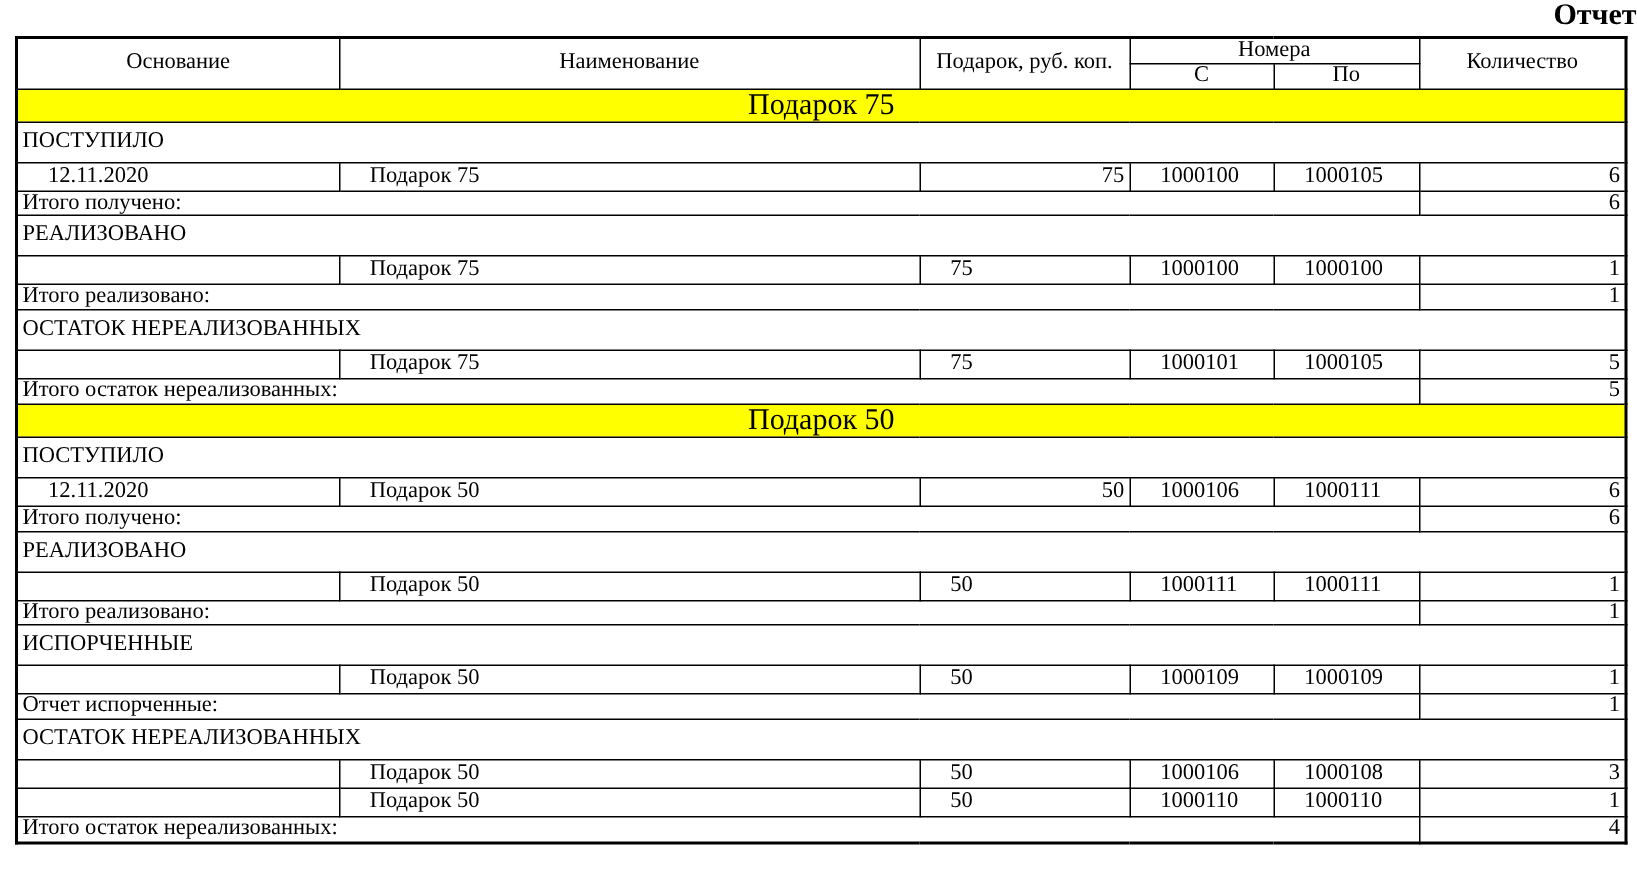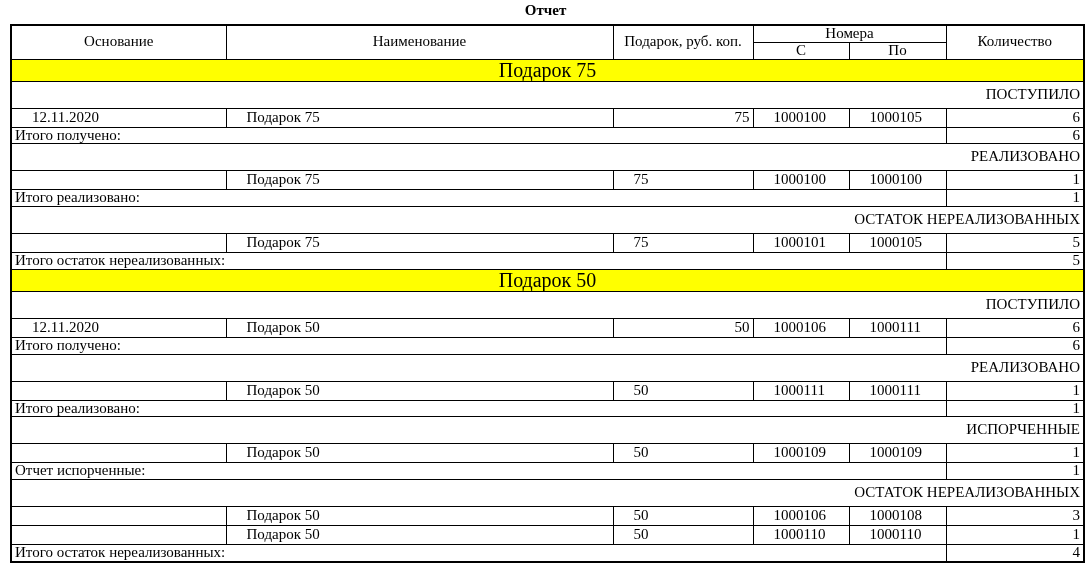--- a/index.html
+++ b/index.html
@@ -5,22 +5,22 @@
   html, body {
     margin: 0; padding: 0;
     width: 1091px; height: 583px;
     overflow: hidden;
     background: #ffffff;
     color: #000000;
     font-family: "Liberation Serif", "DejaVu Serif", serif;
   }
   .title-block {
     padding-top: 3px;
-    text-align: center;
-    font-size: 15px;
+    text-align: right;
+    font-size: 20px;
     line-height: 15px;
   }
   .title-block .t1 { font-weight: bold; }
   table.report {
     border-collapse: collapse;
     table-layout: fixed;
     width: 1073px;
     margin: 6px 0 0 10px;
     border: 2px solid #000;
   }
@@ -34,21 +34,21 @@
     white-space: nowrap;
   }
   tr.hdr td   { height: 15px; text-align: center; }
   tr.yellow td{
     height: 21px;
     background: #ffff00;
     text-align: center;
     font-size: 20px;
     line-height: 21px;
   }
-  tr.sect td  { height: 26px; text-align: right; }
+  tr.sect td  { height: 26px; text-align: left; }
   tr.data td  { height: 18px; padding-left: 20px; }
   tr.total td { height: 15px; }
   td.l { text-align: left; }
   td.c { text-align: left; }
   td.r { text-align: right; }
 </style>
 </head>
 <body>
 
 <div class="title-block">

